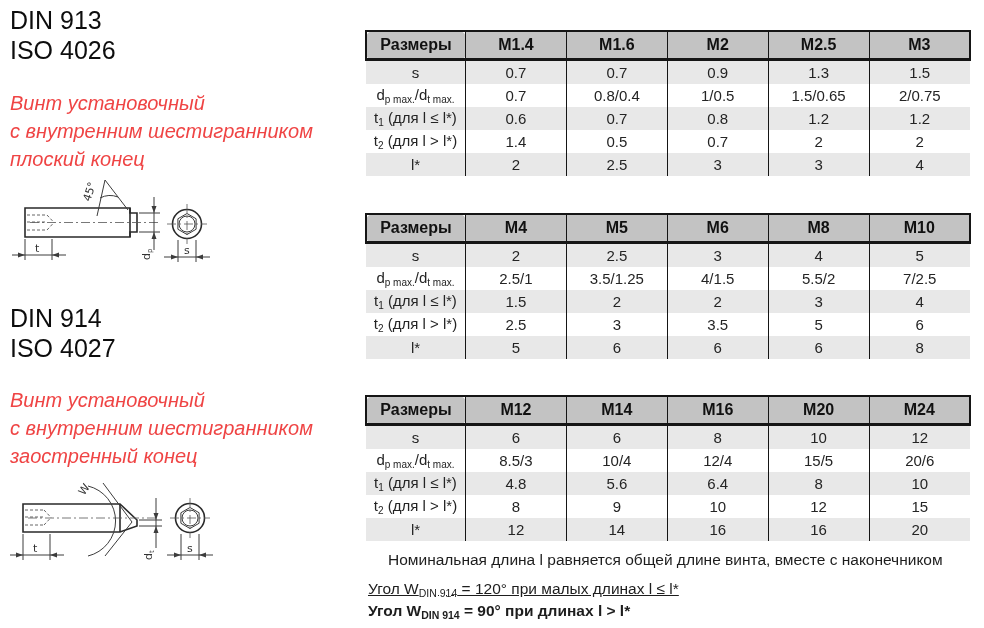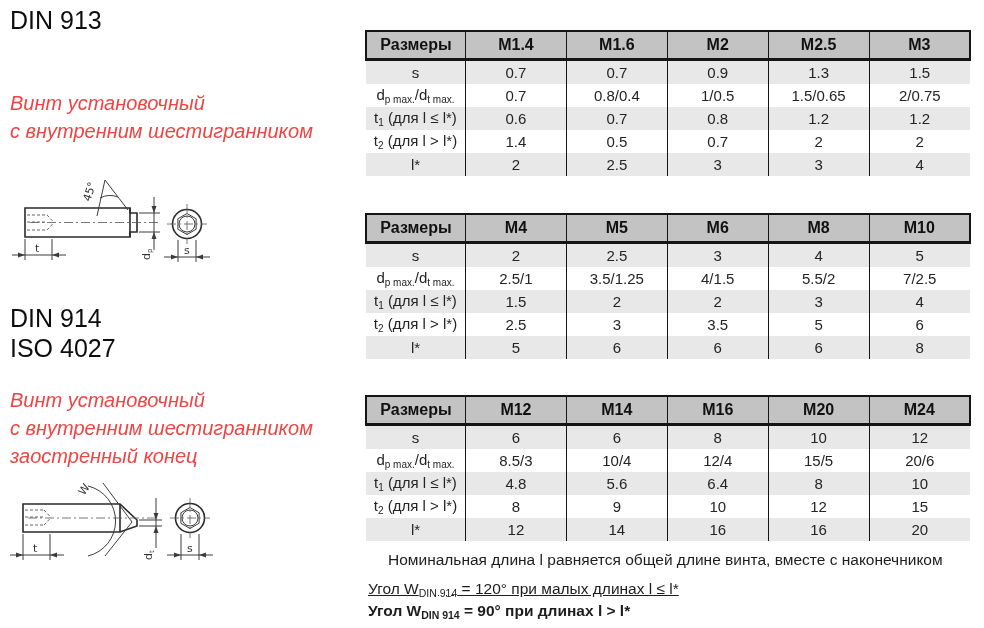--- a/index.html
+++ b/index.html
@@ -11,21 +11,21 @@
   
   .std-title{font-size:25px;font-weight:normal;line-height:30px;color:#0d0d0d;letter-spacing:0;}
   .desc{font-size:20px;line-height:28px;color:#ef4444;font-style:italic;}
 
   
   table.dim{border-collapse:collapse;table-layout:fixed;width:606px;}
   table.dim th{background:var(--header-bg,#c3c3c3);color:#111;
                border-top:2px solid var(--border-c,#151515);
                border-bottom:3px solid var(--border-c,#151515);
                font-weight:bold;font-size:16px;height:26px;padding:0;}
-  table.dim th:first-child{border-left:2px solid var(--border-c,#151515);width:98px;}
+  table.dim th:first-child{border-left:2px solid var(--border-c,#151515);width:98px;border-radius:7px;}
   table.dim th:last-child{border-right:2px solid var(--border-c,#151515);text-align:center;}
   table.dim th+th, table.dim td+td{border-left:1.5px solid var(--border-c,#151515);}
   table.dim td{font-size:15px;text-align:center;height:23px;padding:0;color:#242424;}
   table.dim tbody tr:nth-child(odd){background:var(--row-alt,#e8e8e8);}
   td.lab{font-size:14.5px;}
   .sub{font-size:10px;vertical-align:-3px;}
 
   
   .note{font-size:15.5px;color:#1d1d1d;}
   .note .sub{font-size:10.5px;vertical-align:-3px;}
@@ -39,24 +39,26 @@
   .hid{stroke:#555;stroke-width:0.9;fill:none;stroke-dasharray:3 2;}
   .arr{fill:#3c3c3c;stroke:none;}
 </style>
 </head>
 <body>
 
 <div id="page" style="--header-bg: #c3c3c3; --row-alt: #e8e8e8; --border-c: #151515;">
 
   <div class="abs std-title" style="left:10px;top:5px;">
     <div>DIN 913</div>
+    <div>ISO 4026</div>
   </div>
   <div class="abs desc" style="left:10px;top:89px;">
     <div>Винт установочный</div>
     <div>с внутренним шестигранником</div>
+    <div>плоский конец</div>
   </div>
 
   <svg class="abs draw" style="left:6px;top:172px;" width="230" height="125" viewBox="0 0 230 125">
     <g>
 
       <path class="thick" d="M19 36 L124 36 L124 41 L131 41 L131 60 L124 60 L124 65 L19 65 Z"></path>
       <line class="thick" x1="124" y1="36" x2="124" y2="65"></line>
 
       <line class="hid" x1="21" y1="43" x2="41" y2="43"></line>
       <line class="hid" x1="21" y1="50" x2="41" y2="50"></line>

